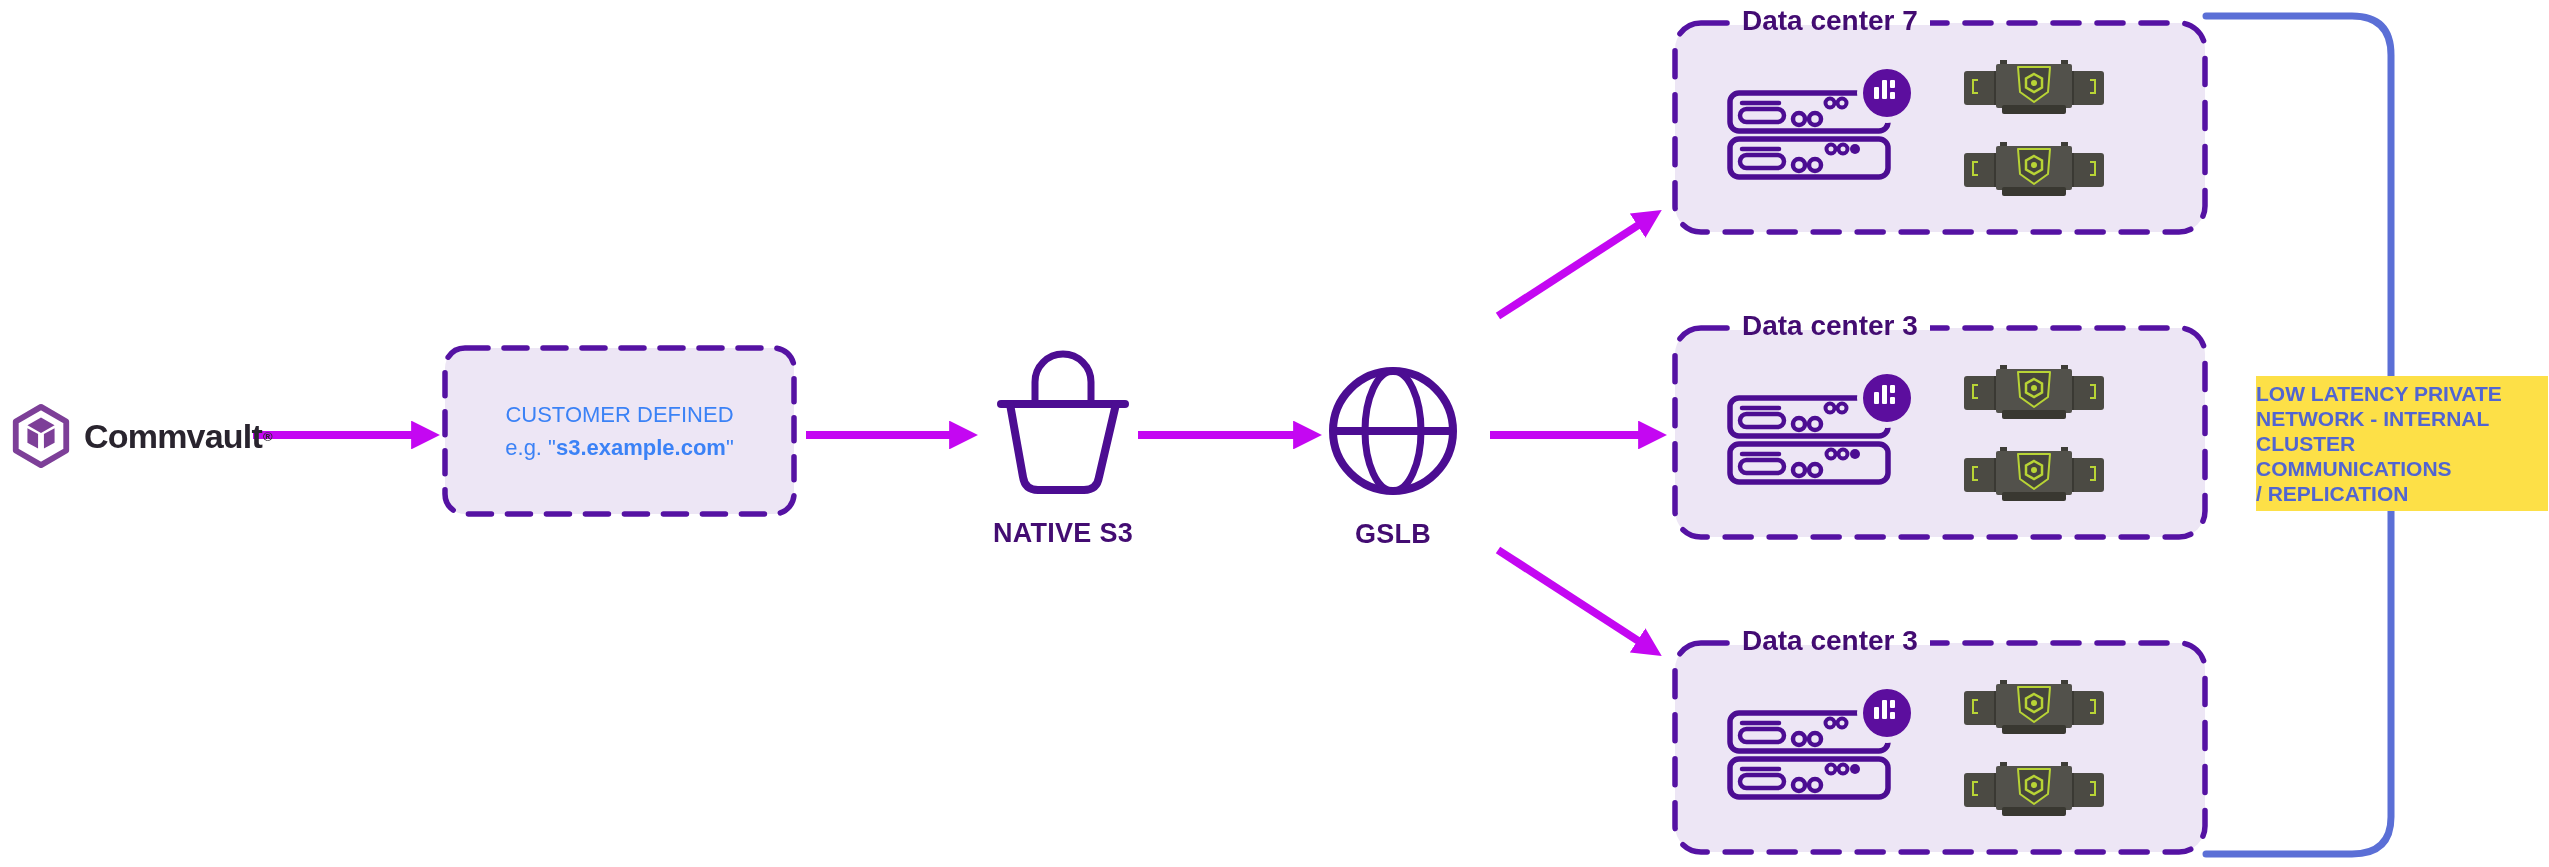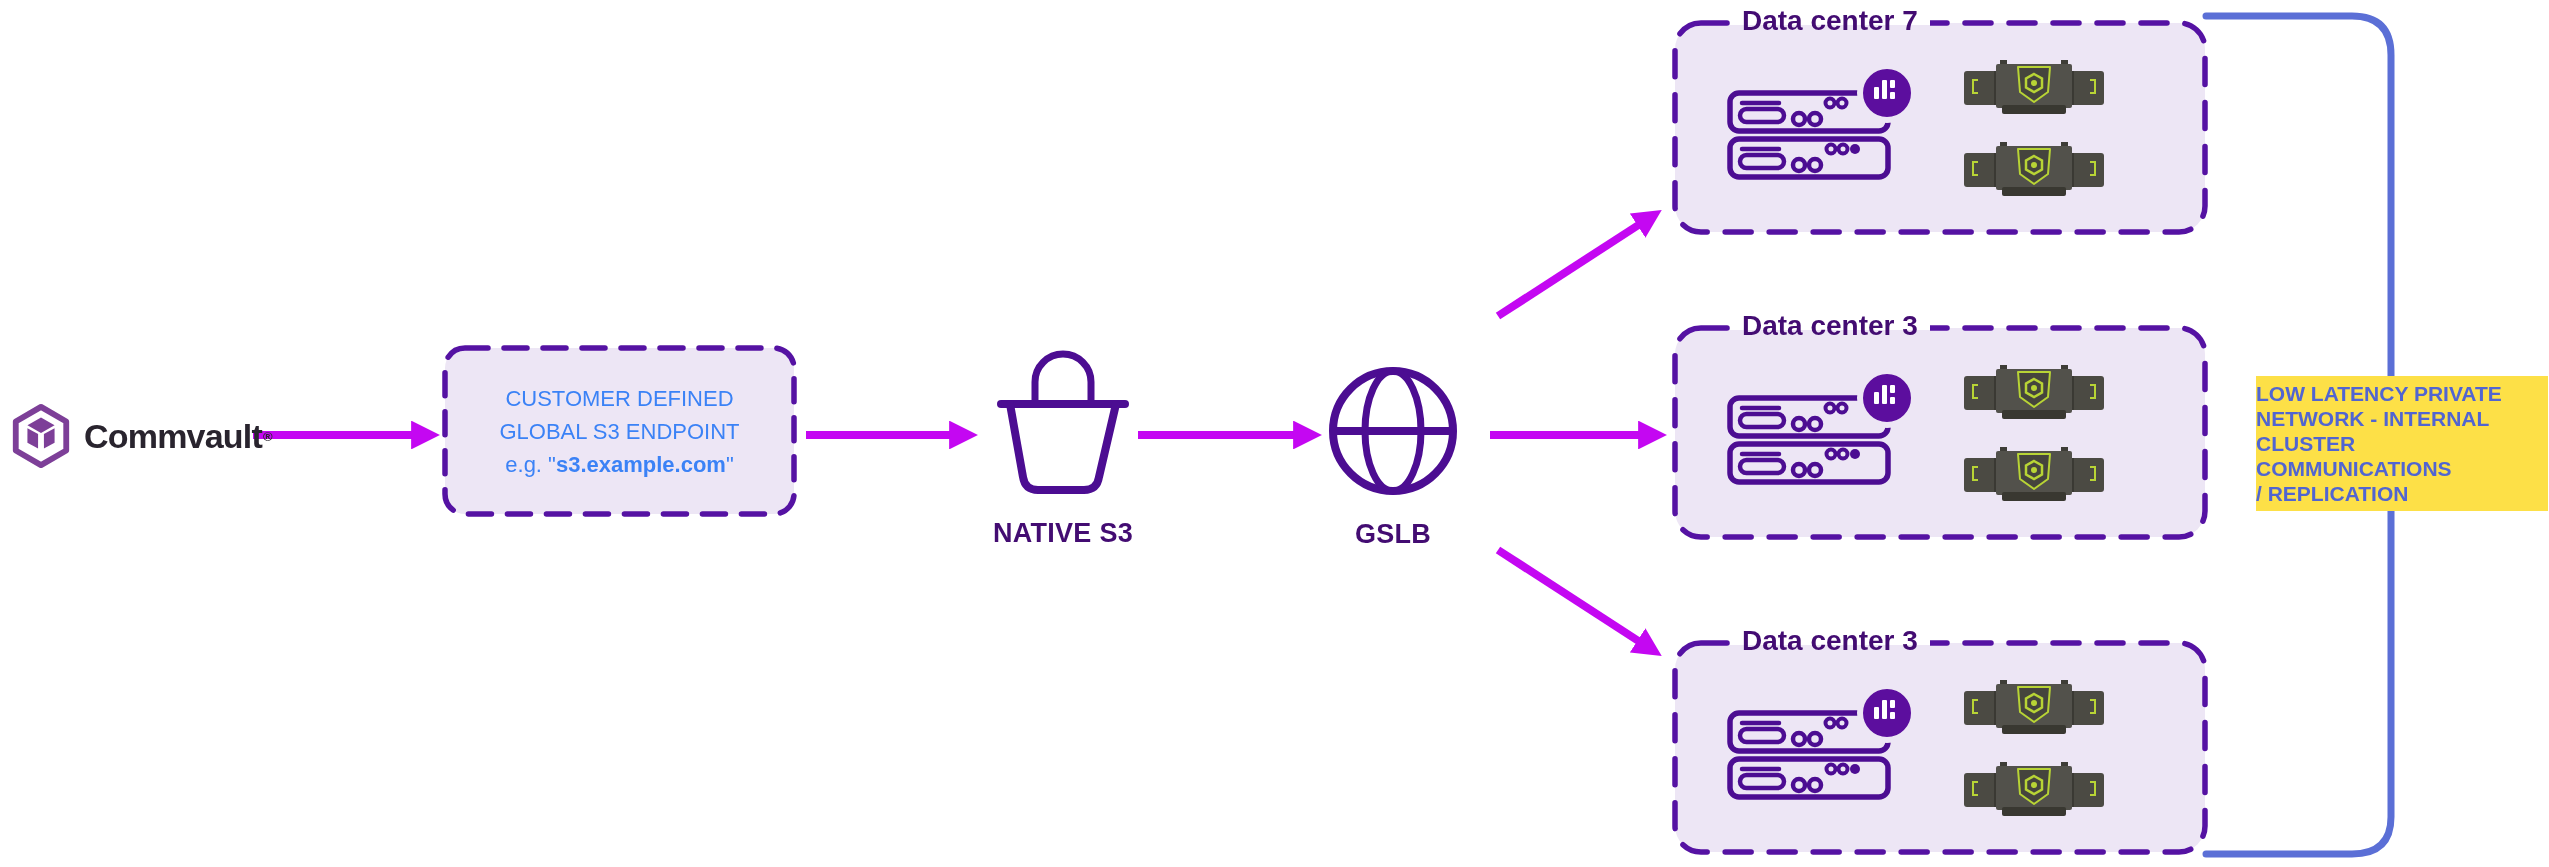--- a/index.html
+++ b/index.html
@@ -87,21 +87,20 @@
       <line x1="1490" y1="435" x2="1641" y2="435" marker-end="url(#ah)"></line>
       <line x1="1498" y1="550" x2="1640" y2="642" marker-end="url(#ah)"></line>
     </g>
   </svg>
 
   <div class="abs endpoint-box">
     <svg class="frame" viewBox="0 0 355 172">
       <rect x="3" y="3" width="349" height="166" rx="20" fill="#EDE6F5" stroke="#5512A3" stroke-width="5.5" stroke-dasharray="23 16" stroke-linecap="round"></rect>
     </svg>
     <div class="endpoint-line">CUSTOMER DEFINED</div>
-    <div class="endpoint-line">GLOBAL S3 ENDPOINT</div>
     <div class="endpoint-line"><span>e.g. "</span><b>s3.example.com</b><span>"</span></div>
   </div>
 
   <div class="abs native-s3">
     <svg viewBox="0 0 140 154">
       <g fill="none" stroke="#4C0D92" stroke-linecap="round" stroke-linejoin="round">
         <path d="M42,60 V38 a28,28 0 0 1 56,0 V60" stroke-width="7"></path>
         <line x1="8" y1="60" x2="132" y2="60" stroke-width="8"></line>
         <path d="M17,60 L30,133 q2,13 15,13 h46 q13,0 15,-13 L123,60" stroke-width="8"></path>
       </g>

